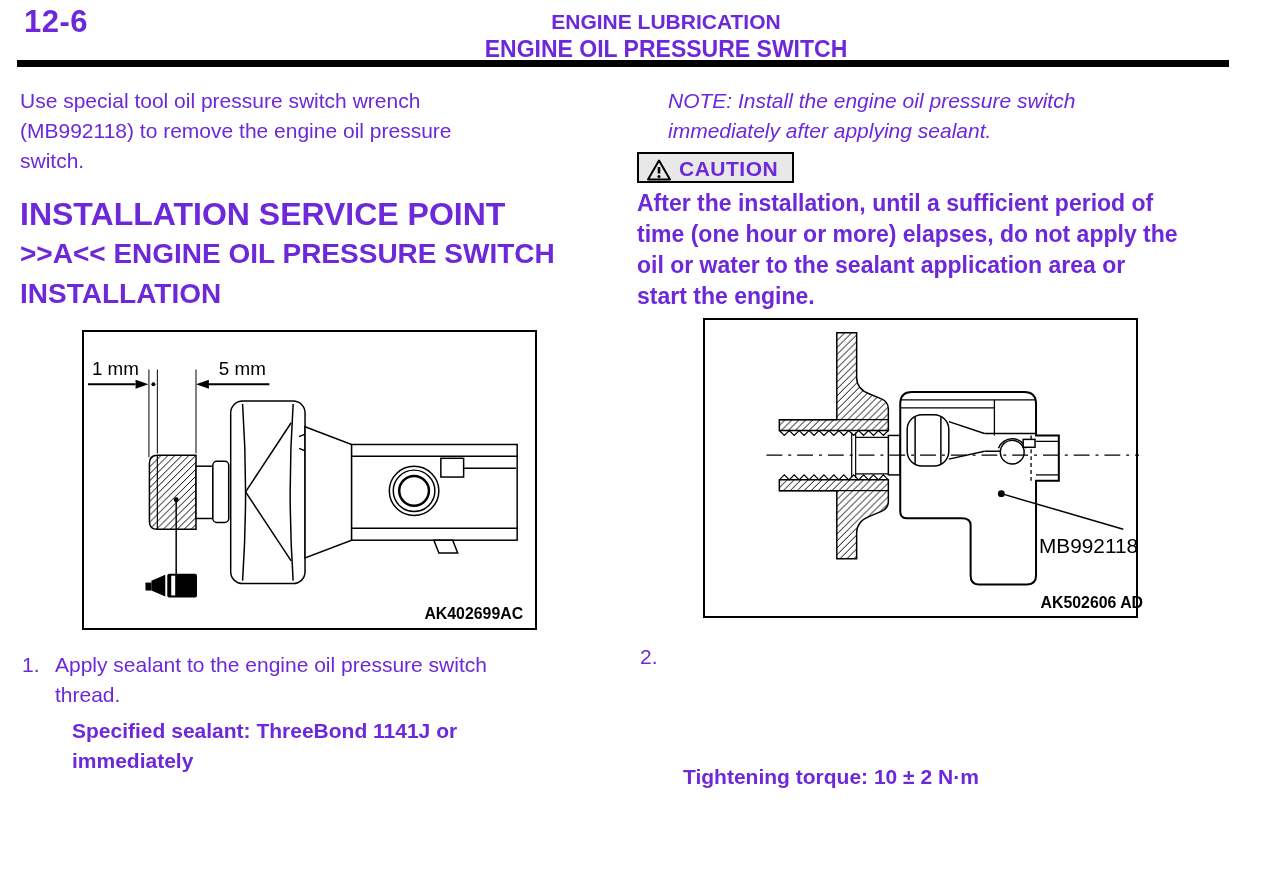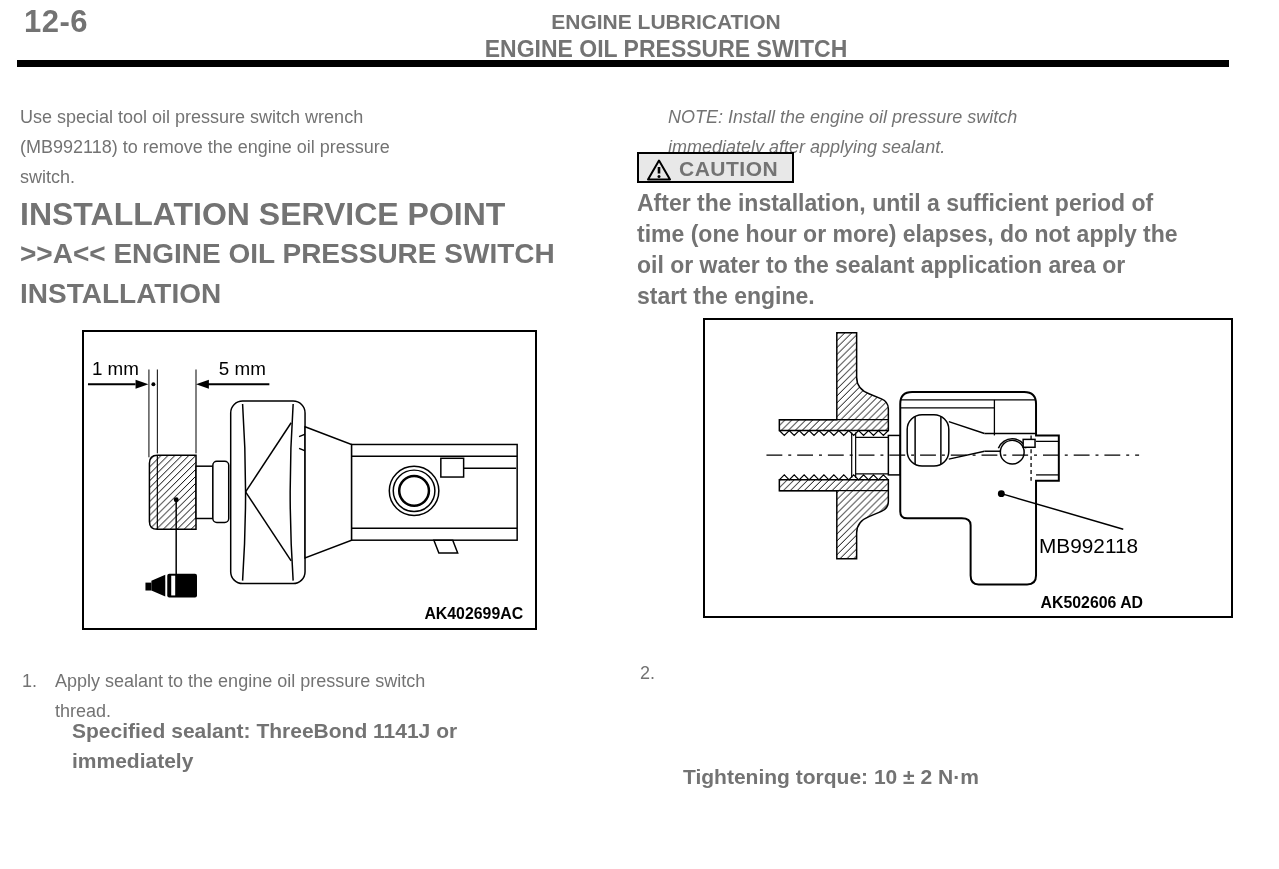--- a/index.html
+++ b/index.html
@@ -1,31 +1,31 @@
 <!DOCTYPE html>
 <html><head>
 <meta charset="utf-8">
 <style>
   html,body{margin:0;padding:0;background:#fff;}
   .page{
     position:relative;width:1279px;height:869px;background:#fff;
-    font-family:"Liberation Sans",sans-serif;color:#737373;overflow:hidden;
+    font-family:"Liberation Sans",sans-serif;color:#6d28d9;overflow:hidden;
   }
   .abs{position:absolute;}
   .page-number{left:24px;top:4px;font-size:31px;font-weight:bold;letter-spacing:.5px;}
   .header-title{left:53px;top:10px;width:1226px;text-align:center;font-size:21px;font-weight:bold;}
   .header-subtitle{left:53px;top:36px;width:1226px;text-align:center;font-size:23px;font-weight:bold;}
   .header-rule{left:17px;top:60px;width:1212px;height:7px;background:#000;}
-  .body-text{font-size:18px;line-height:30px;white-space:pre-line;margin-top:16px;}
+  .body-text{font-size:21px;line-height:30px;white-space:pre-line;}
   .intro{left:20px;top:86px;width:580px;}
   .h-main{left:20px;top:194px;font-size:32px;font-weight:bold;line-height:40px;white-space:pre-line;}
   .h-sub{left:20px;top:234px;width:640px;font-size:28px;font-weight:bold;line-height:40px;white-space:pre-line;}
   .figure{border:2px solid #000;background:#fff;box-sizing:border-box;}
   .fig1{left:82px;top:330px;width:455px;height:300px;}
-  .fig2{left:703px;top:318px;width:530px;height:300px;}
+  .fig2{left:703px;top:318px;width:435px;height:300px;}
   .step{display:flex;}
   .step .num{flex:0 0 33px;}
   .step1{left:22px;top:650px;width:590px;}
   .step2{left:640px;top:642px;width:605px;}
   .step2 .num{flex:0 0 28px;}
   .spec{font-weight:bold;font-size:21px;line-height:30px;white-space:pre-line;}
   .spec1{left:72px;top:716px;width:500px;}
   .spec2{left:683px;top:762px;width:560px;}
   .note{left:668px;top:86px;width:540px;font-style:italic;}
   .caution-box{

